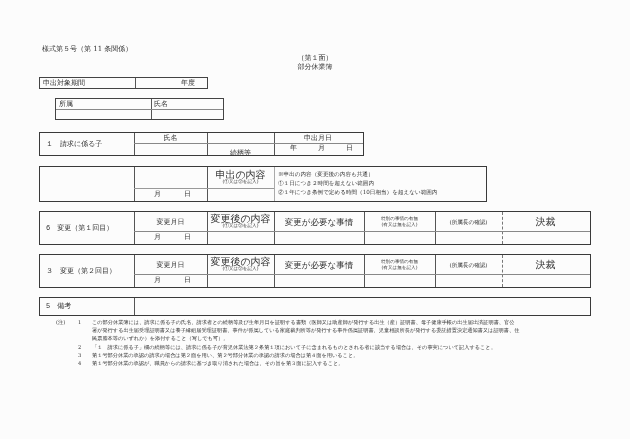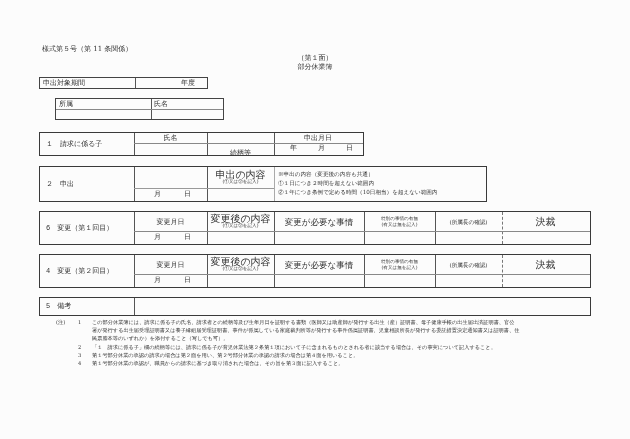--- a/index.html
+++ b/index.html
@@ -63,21 +63,20 @@
     <span class="abs txt" style="left:44px;top:0;">月</span>
     <span class="abs txt" style="left:72px;top:0;">日</span>
   </div>
 </div>
 
 <div class="box thick" style="left:39px;top:166px;width:448px;height:36px;">
   <div class="vl" style="left:94px;"></div>
   <div class="vl" style="left:167px;"></div>
   <div class="vl" style="left:234px;border-left-color:#aaa;"></div>
   <div class="hl" style="left:94px;right:auto;width:140px;top:21px;border-top-color:#999;"></div>
-  <div class="cell left" style="left:0;top:0;width:94px;height:33px;">２　申出</div>
   <div class="cell stack" style="left:167px;top:1px;width:67px;height:20px;">
     <span class="big">申出の内容</span>
     <span class="small">(①又は②を記入)</span>
   </div>
   <div style="position:absolute;left:94px;top:22px;width:73px;height:11px;">
     <span class="abs txt" style="left:20px;top:1px;">月</span>
     <span class="abs txt" style="left:50px;top:1px;">日</span>
   </div>
   <div class="cell" style="left:167px;top:22px;width:67px;height:11px;"></div>
   <div style="position:absolute;left:238px;top:3px;font-size:5.6px;line-height:9px;white-space:nowrap;">
@@ -120,21 +119,21 @@
 </div>
 
 <div class="box thick" style="left:39px;top:254px;width:552px;height:34px;">
   <div class="vl" style="left:94px;"></div>
   <div class="vl" style="left:167px;"></div>
   <div class="vl" style="left:234px;"></div>
   <div class="vl" style="left:324px;"></div>
   <div class="vl" style="left:395px;"></div>
   <div class="vd" style="left:462px;"></div>
   <div class="hl" style="left:94px;top:19px;"></div>
-  <div class="cell left" style="left:0;top:0;width:94px;height:31px;">4　変更（第２回目）</div>
+  <div class="cell left" style="left:0;top:0;width:94px;height:31px;">３　変更（第２回目）</div>
   <div class="cell" style="left:94px;top:0;width:73px;height:19px;">変更月日</div>
   <div class="cell stack" style="left:167px;top:0;width:67px;height:19px;">
     <span class="big">変更後の内容</span>
     <span class="small">(①又は②を記入)</span>
   </div>
   <div class="cell big" style="left:234px;top:0;width:90px;height:19px;font-size:8.5px;">変更が必要な事情</div>
   <div class="cell stack small" style="left:324px;top:0;width:71px;height:19px;">
     <span>特別の事情の有無</span>
     <span>(有又は無を記入)</span>
   </div>

